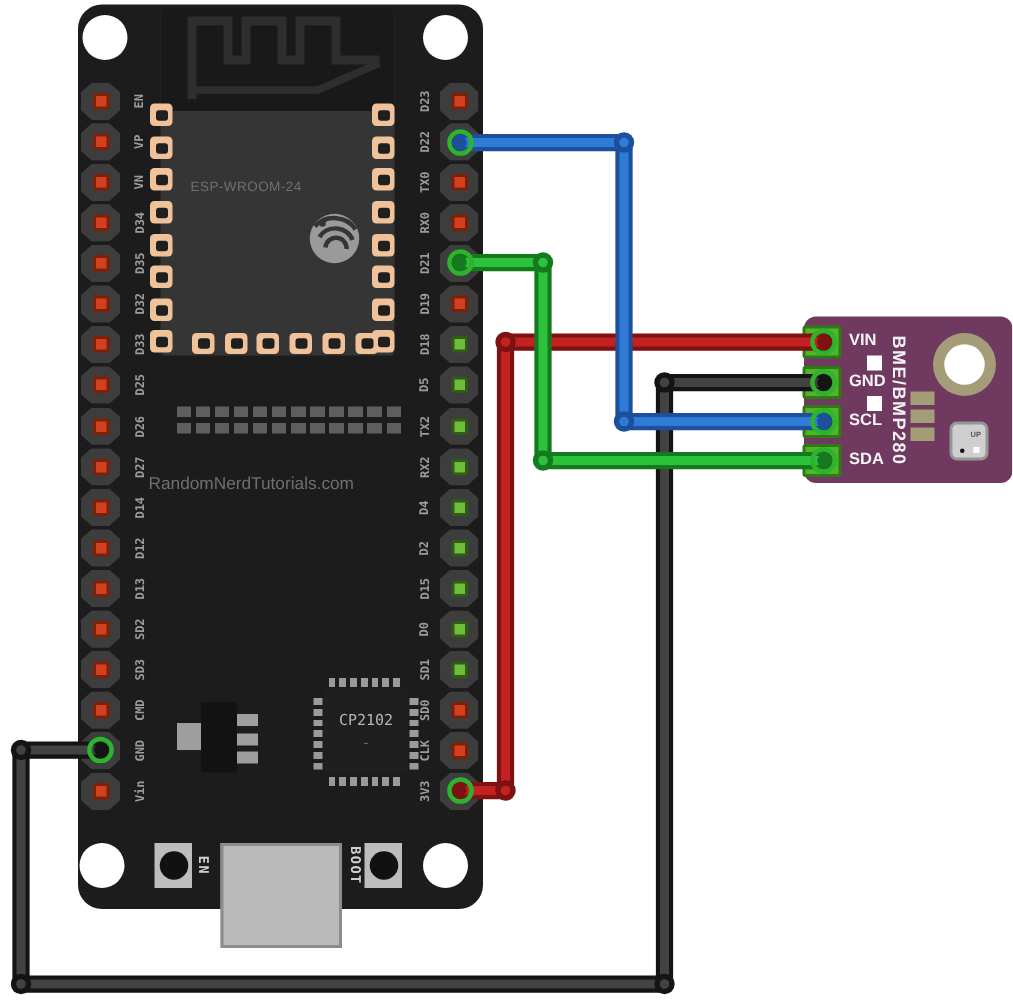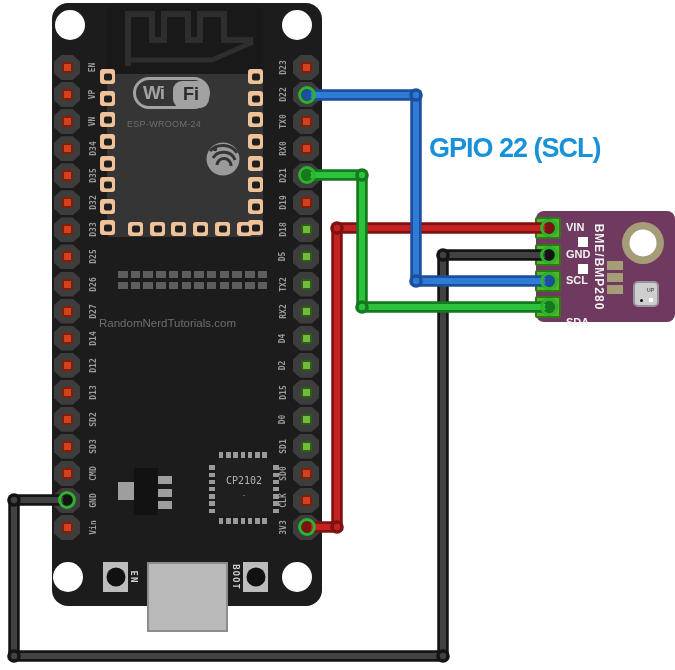--- a/index.html
+++ b/index.html
@@ -84,24 +84,20 @@
   <div class="abs hole" style="left:282px;top:10px"></div>
   <div class="abs hole" style="left:53px;top:562px"></div>
   <div class="abs hole" style="left:282px;top:562px"></div>
 
   <div class="abs module"></div>
   <div class="abs antenna-zone"></div>
   <svg class="abs" style="left:107px;top:6px" width="156" height="68">
     <path d="M21,60 L21,8 L45,8 L45,34 L57,34 L57,8 L81,8 L81,34 L93,34 L93,8 L117,8 L117,34 L146,34" fill="none" stroke="#2e2e2e" stroke-width="6"></path>
     <path d="M21,54 L105,54 L146,36" fill="none" stroke="#2e2e2e" stroke-width="5"></path>
   </svg>
-  <div class="abs wifi-logo">
-    <span class="wifi-wi">Wi</span>
-    <span class="wifi-fi">Fi</span>
-  </div>
   <div class="abs esp-label">ESP-WROOM-24</div>
   <svg class="abs" style="left:204px;top:140px" width="38" height="38">
     <circle cx="19" cy="19" r="16.5" fill="#9a9a9a"></circle>
     <path d="M6,11 A16,14 0 0 1 33,13" fill="none" stroke="#353535" stroke-width="3"></path>
     <path d="M9,18 A12,11 0 0 1 31,20" fill="none" stroke="#353535" stroke-width="3"></path>
     <path d="M13,25 A7,7 0 0 1 27,26" fill="none" stroke="#353535" stroke-width="3"></path>
     <circle cx="11" cy="9" r="2.2" fill="#353535"></circle>
   </svg>
 
   <div class="abs dash-row" style="top:271px"></div>
@@ -395,21 +391,21 @@
         <div class="shole" style=""></div>
       </div>
       <div class="abs spin-label" style="top:248px">GND</div>
       <div class="abs spad" style="top:270px">
         <div class="shole" style=""></div>
       </div>
       <div class="abs spin-label" style="top:274px">SCL</div>
       <div class="abs spad" style="top:296px">
         <div class="shole" style=""></div>
       </div>
-      <div class="abs spin-label" style="top:316px">SDA</div>
+      <div class="abs spin-label" style="top:300px">SDA</div>
     </div>
   <div class="abs wsq" style="top:237px"></div>
   <div class="abs wsq" style="top:264px"></div>
   <div class="abs rotwrap" style="left:540px;top:207px;width:118px;height:120px">
     <span class="sensor-name">BME/BMP280</span>
   </div>
   <div class="abs sring">
       <span class="inner"></span>
     </div>
   <div class="abs goldrect" style="top:261px"></div>
@@ -477,14 +473,13 @@
       <circle cx="307" cy="527" r="7.4" fill="none" stroke="#2db32d" stroke-width="3"></circle>
       <circle cx="549" cy="228" r="7.4" fill="none" stroke="#2db32d" stroke-width="3"></circle>
       <circle cx="67" cy="500" r="7.4" fill="none" stroke="#2db32d" stroke-width="3"></circle>
       <circle cx="549" cy="255" r="7.4" fill="none" stroke="#2db32d" stroke-width="3"></circle>
       <circle cx="307" cy="175" r="7.4" fill="none" stroke="#2db32d" stroke-width="3"></circle>
       <circle cx="549" cy="307" r="7.4" fill="none" stroke="#2db32d" stroke-width="3"></circle>
       <circle cx="307" cy="95" r="7.4" fill="none" stroke="#2db32d" stroke-width="3"></circle>
       <circle cx="549" cy="281" r="7.4" fill="none" stroke="#2db32d" stroke-width="3"></circle>
     </svg>
 
-  <div class="abs ann" style="left: 429px; top: 133px; color: rgb(23, 146, 216);">GPIO 22 (SCL)</div>
 </div>
 
 </body></html>

